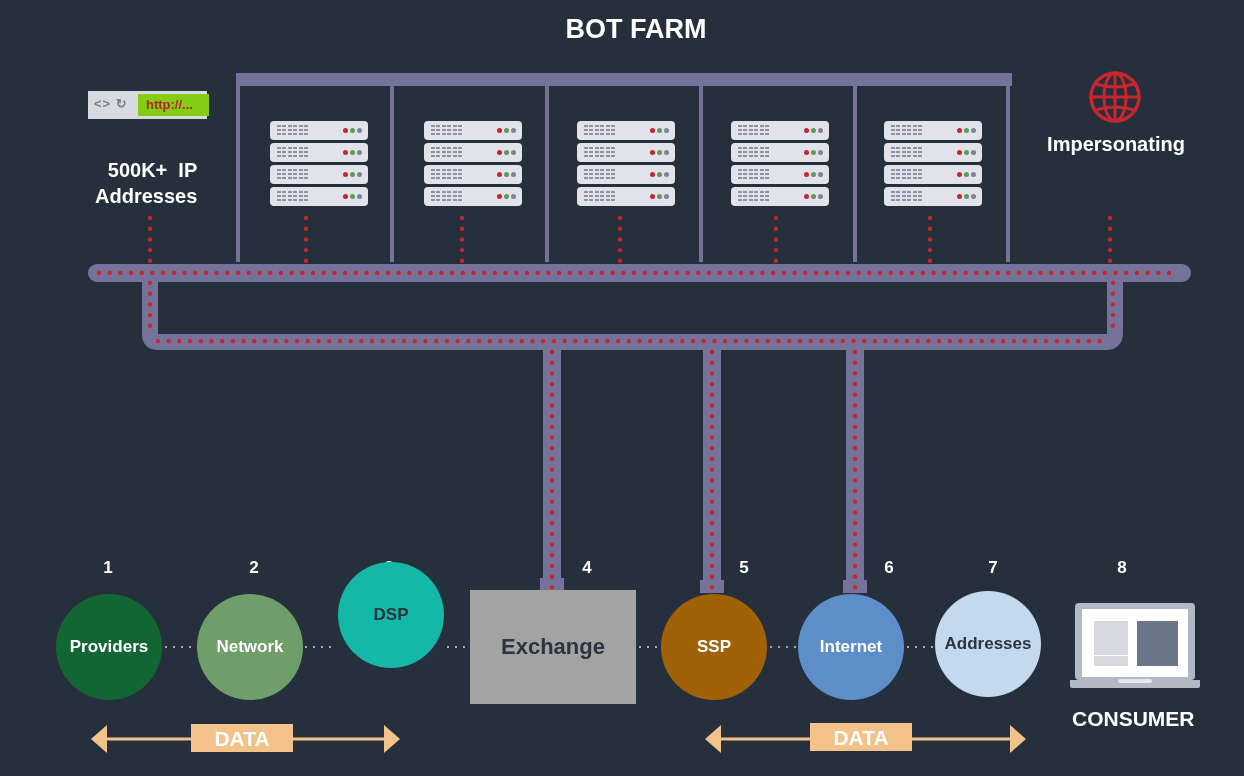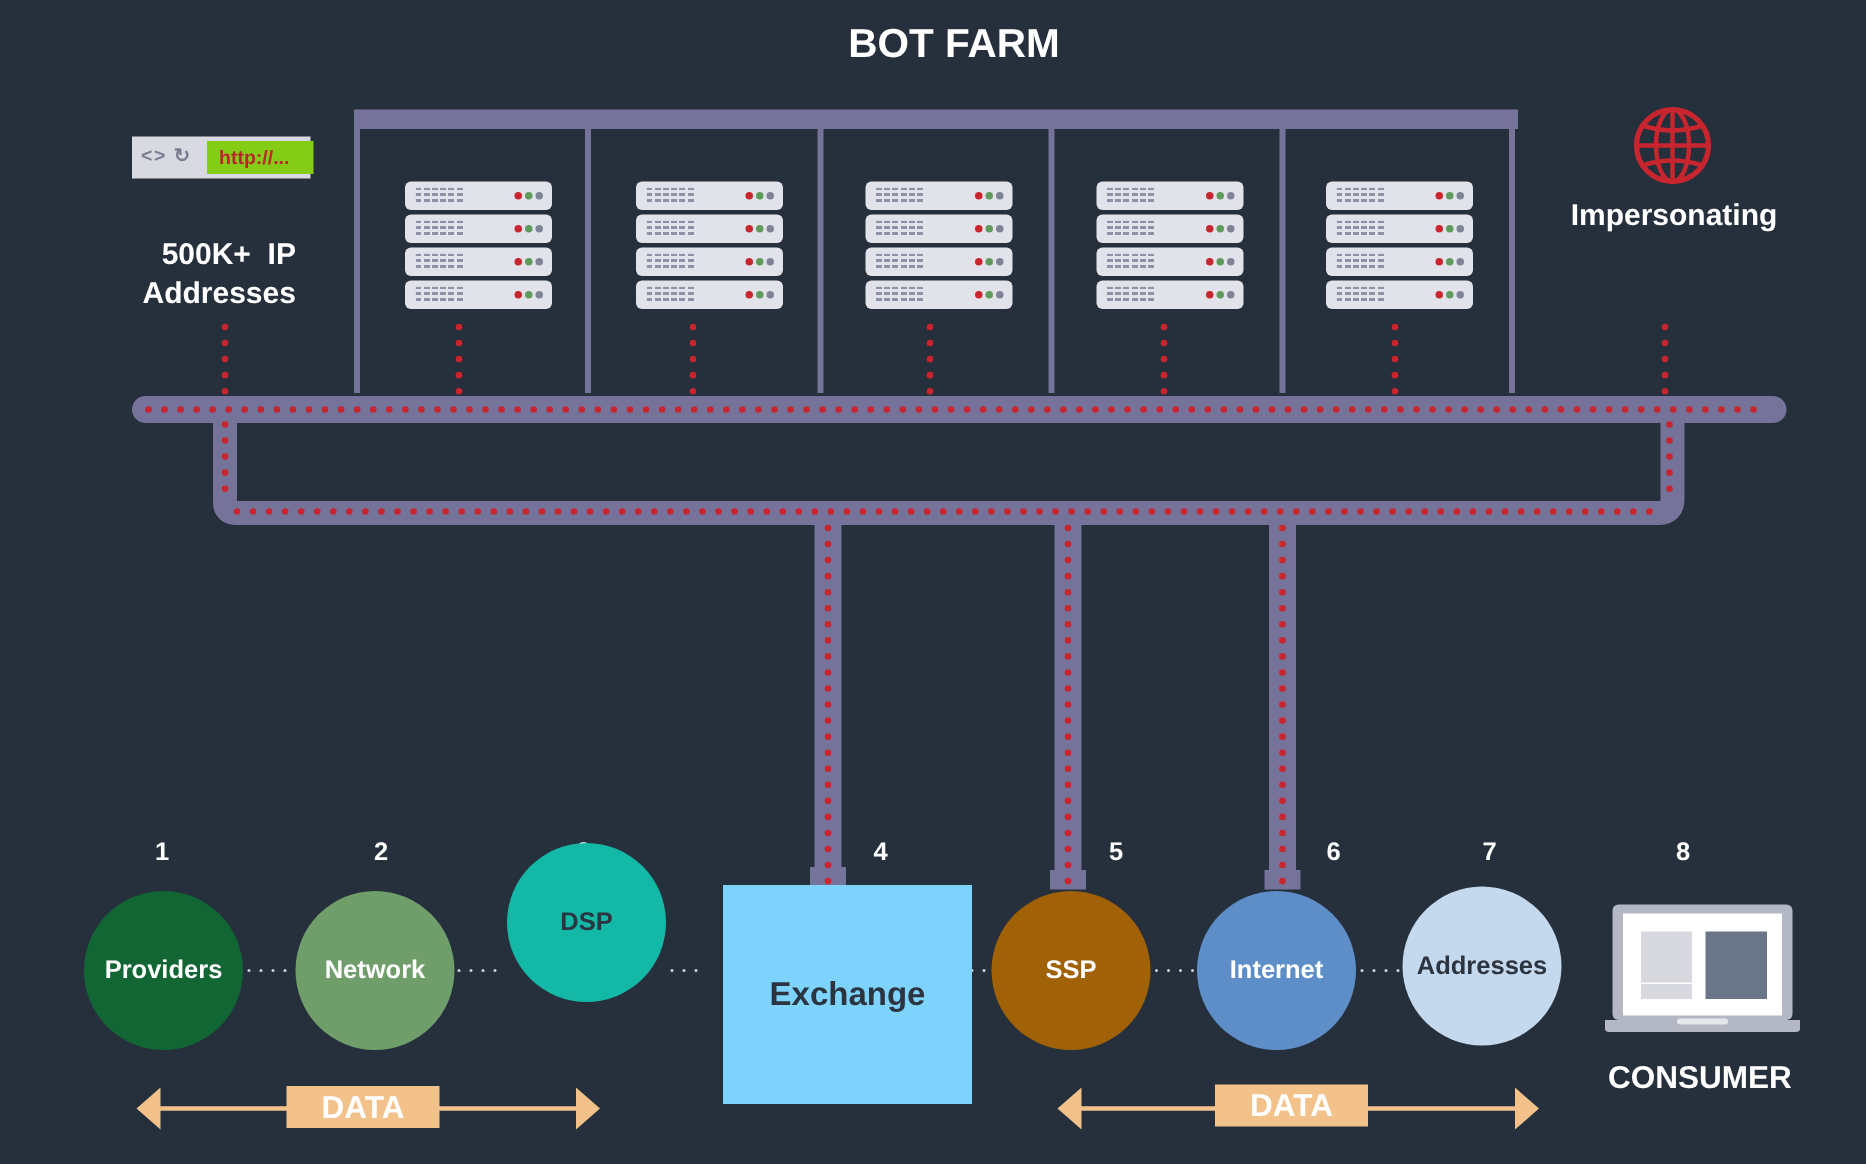--- a/index.html
+++ b/index.html
@@ -15,21 +15,21 @@
   #globe { left: 1088px; top: 70px; width: 54px; height: 54px; }
   svg#pipes { left: 0; top: 0; }
   .server { position: absolute; width: 98px; }
   .unit { width: 98px; height: 19px; background: #e2e3ea; border-radius: 4px; margin-bottom: 3px; position: relative; }
   .unit .vents { position: absolute; left: 7px; top: 4px; width: 32px; height: 11px;
     background: repeating-linear-gradient(to bottom, #8e92a6 0 2px, transparent 2px 4px); 
     -webkit-mask: repeating-linear-gradient(to right, #000 0 4px, transparent 4px 5.5px); mask: repeating-linear-gradient(to right, #000 0 4px, transparent 4px 5.5px); }
   .unit .led { position: absolute; top: 7px; width: 5px; height: 5px; border-radius: 50%; }
   .num { position: absolute; color: #fff; font-weight: bold; font-size: 17px; width: 30px; text-align: center; }
   .node { position: absolute; width: 106px; height: 106px; border-radius: 50%; display: flex; align-items: center; justify-content: center; font-weight: bold; font-size: 17px; }
-  #exchange { left: 470px; top: 590px; width: 166px; height: 146px; background: #7dd3fc; display: flex; align-items: center; justify-content: center; color: #2c3440; font-size: 22px; font-weight: bold; margin-left: 12px; }
+  #exchange { left: 470px; top: 590px; width: 166px; height: 114px; background: #a3a3a3; display: flex; align-items: center; justify-content: center; color: #2c3440; font-size: 22px; font-weight: bold; }
   .data-tag { position: absolute; background: #f2c28a; color: #fff; font-weight: bold; font-size: 21px; text-align: center; }
   #consumer-label { left: 1072px; top: 707px; color: #fff; font-weight: bold; font-size: 21px; }
 </style>
 </head>
 <body>
 
 <div id="title" class="abs">BOT FARM</div>
 
 <svg id="pipes" class="abs" width="1244" height="776">
 

